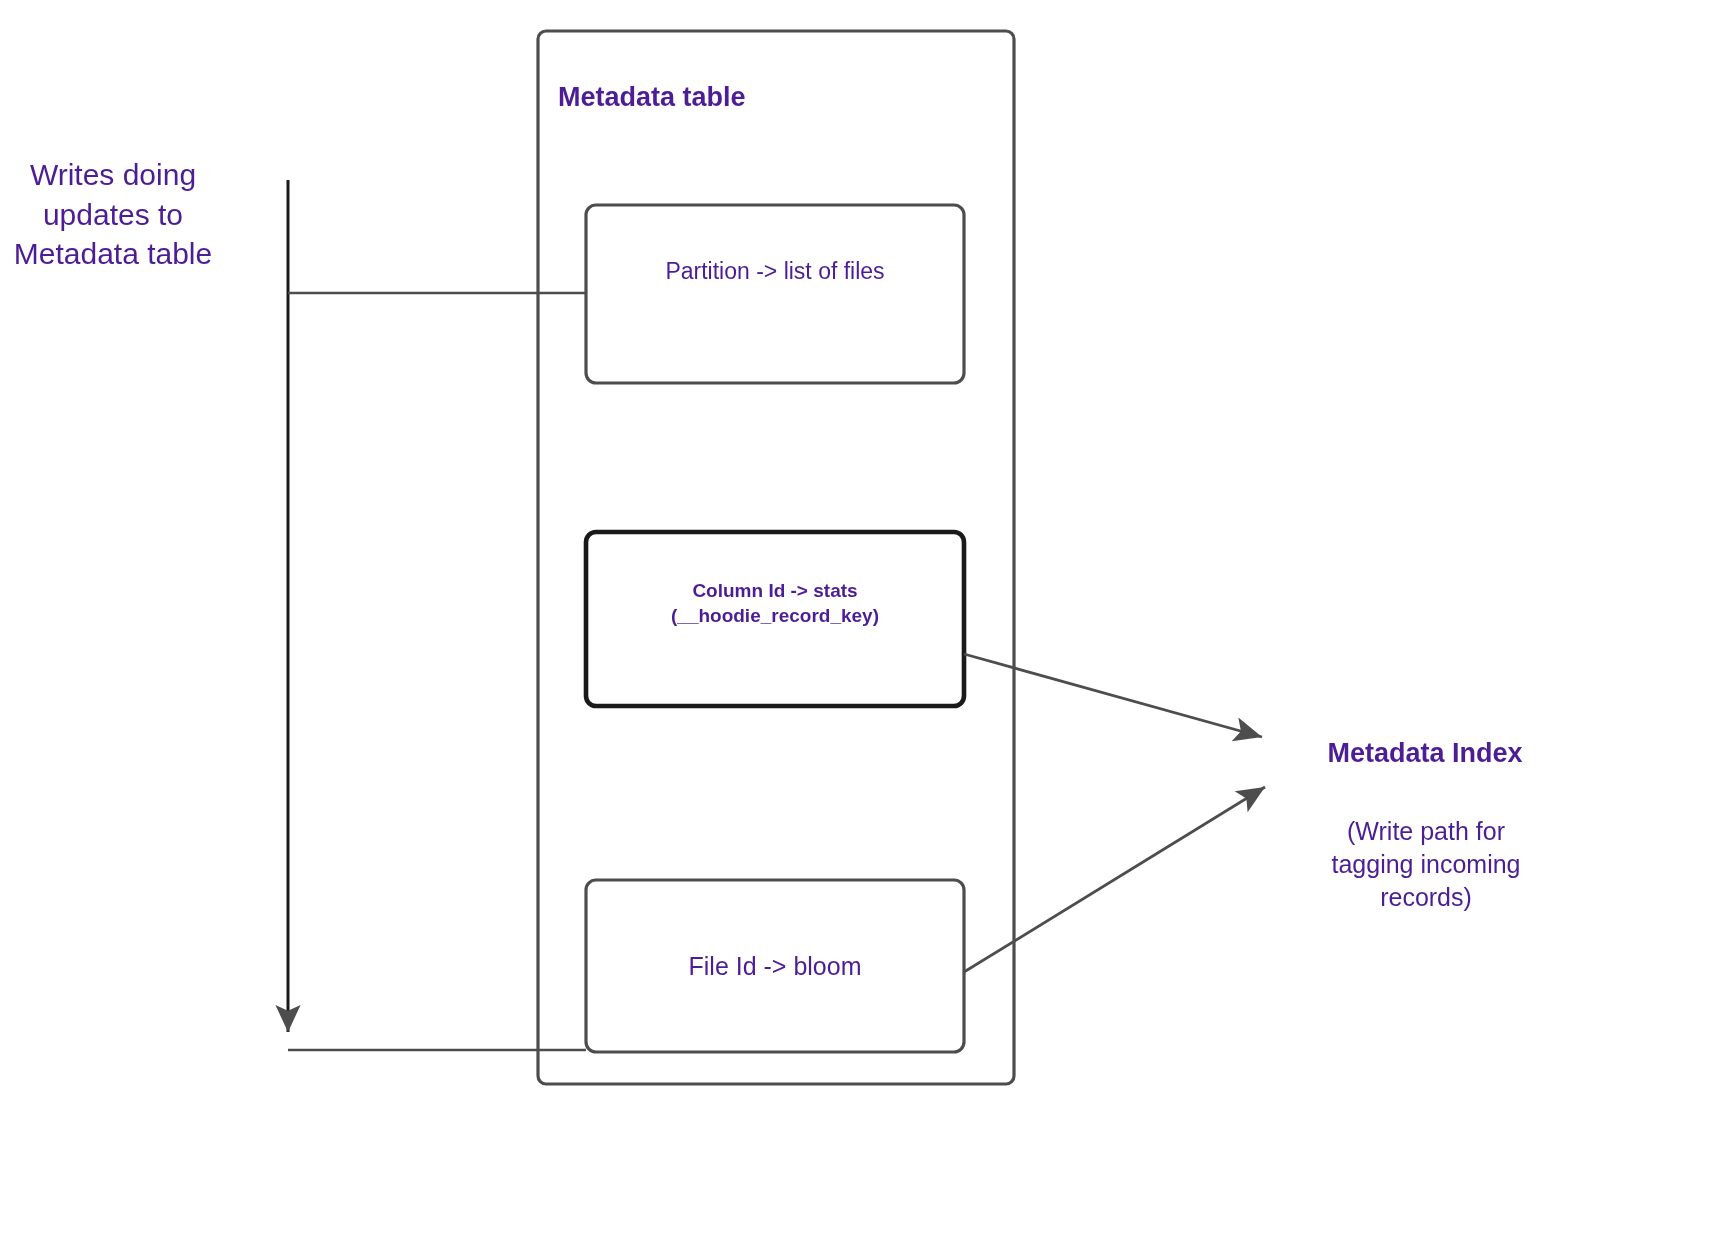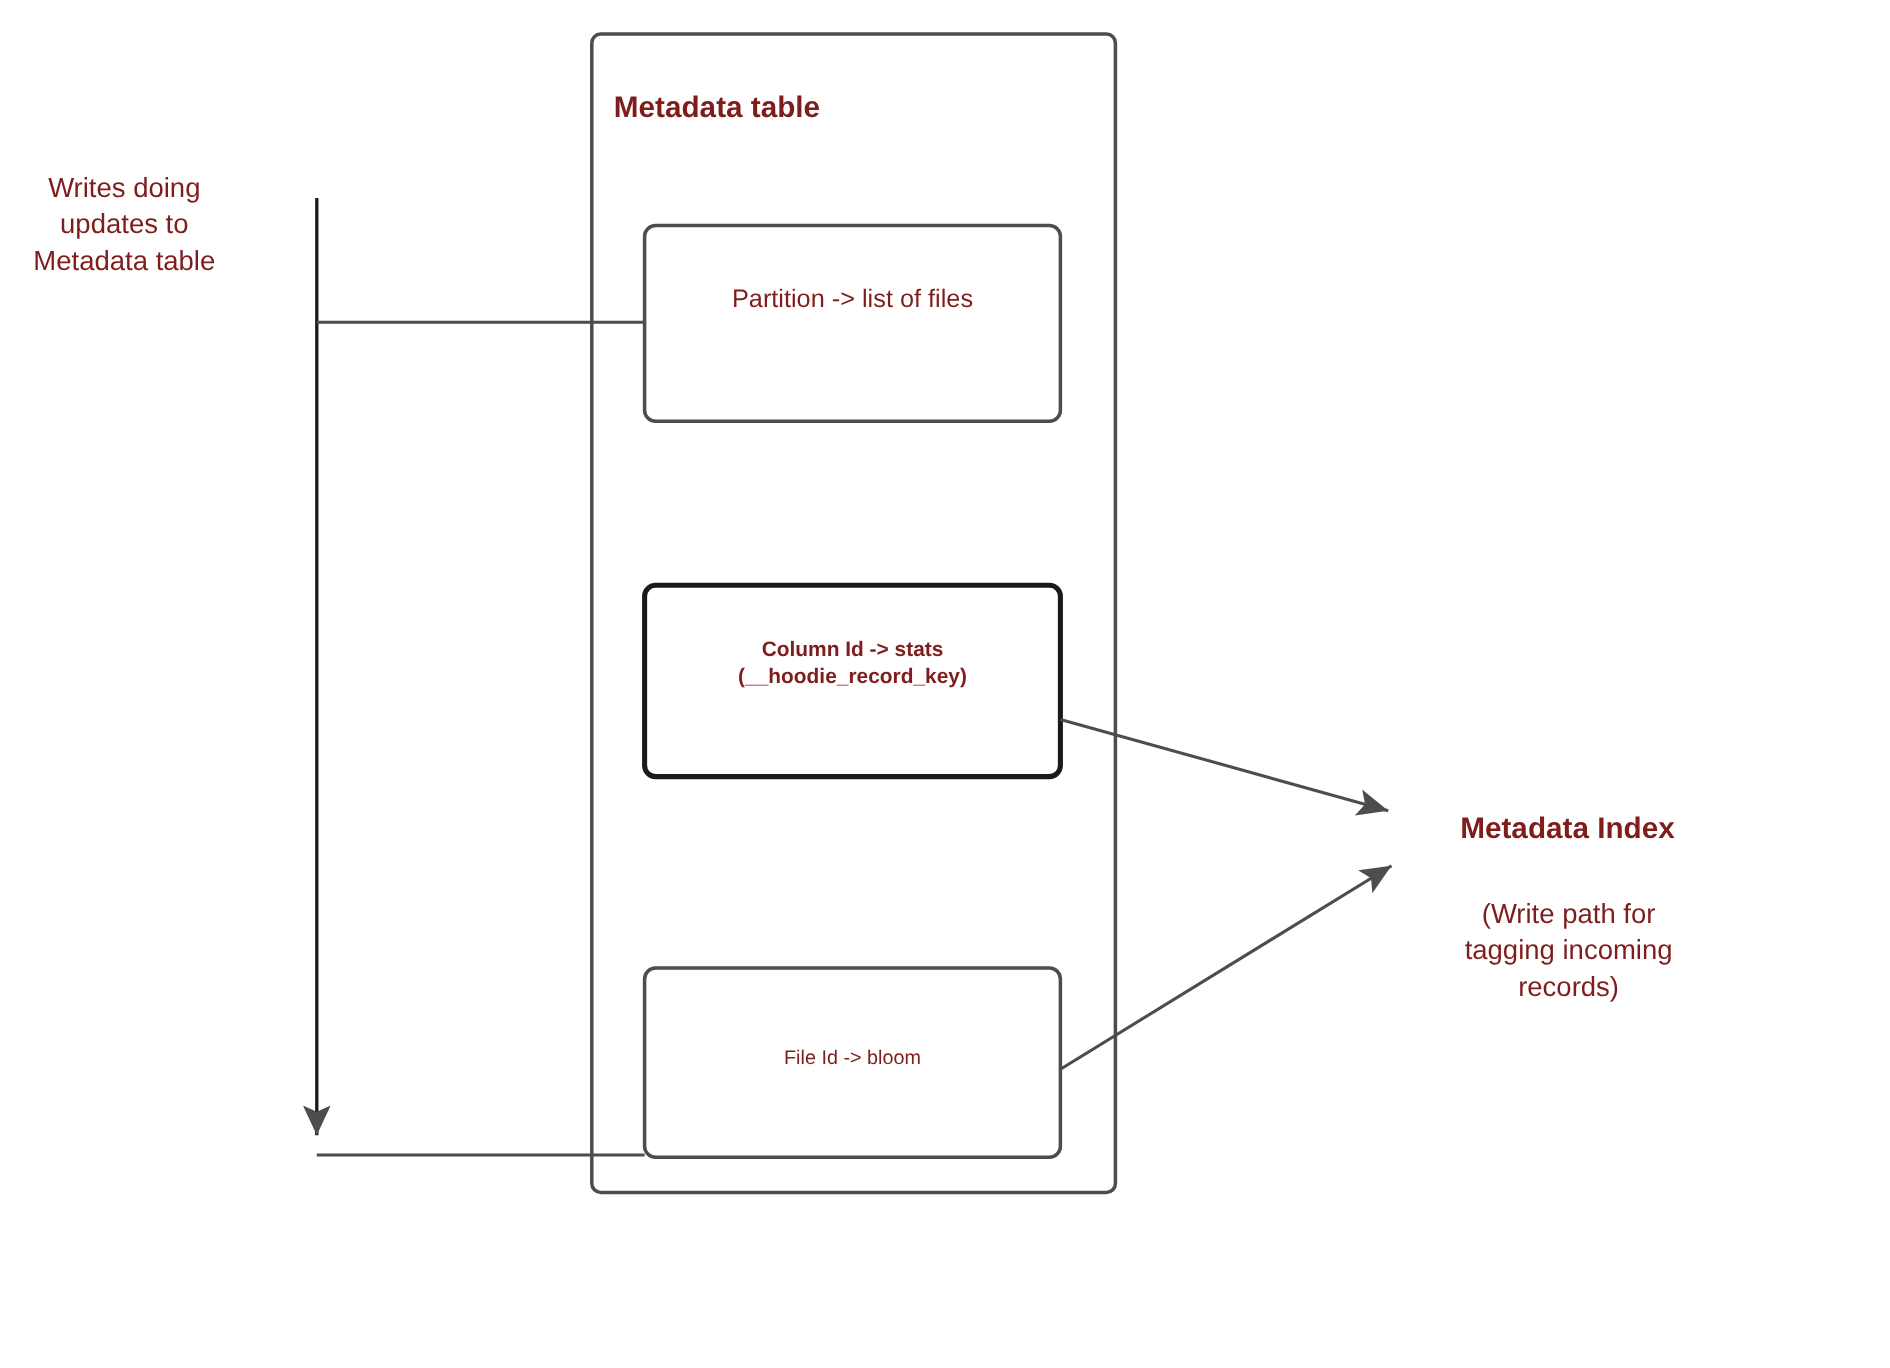--- a/index.html
+++ b/index.html
@@ -1,32 +1,32 @@
 <!DOCTYPE html>
 <html><head>
 <meta charset="utf-8">
 <style>
   html,body{margin:0;padding:0;background:#ffffff;}
   body{width:1718px;height:1244px;overflow:hidden;
        font-family:"Liberation Sans","DejaVu Sans",sans-serif;color:#000;}
   #stage{position:relative;width:1718px;height:1244px;background:#fff;}
   svg.layer{position:absolute;left:0;top:0;width:1718px;height:1244px;}
 
-  .lbl{position:absolute;text-align:center;line-height:1.32;color:#7f1d1d;
+  .lbl{position:absolute;text-align:center;line-height:1.32;color:#4c1d95;
        white-space:pre-line;}
 
-  .t-writes{left:8px;top:155px;width:210px;font-size:25px;}
+  .t-writes{left:8px;top:155px;width:210px;font-size:30px;}
   .t-mdtable{left:558px;top:80px;width:320px;font-size:27px;font-weight:bold;text-align:left;}
   .t-files{left:600px;top:147px;width:350px;font-size:27px;font-weight:bold;}
   .t-colstats{left:600px;top:435px;width:350px;font-size:27px;font-weight:bold;}
   .t-bloom{left:600px;top:785px;width:350px;font-size:27px;font-weight:bold;}
 
   .t-b1{left:600px;top:256px;width:350px;font-size:23px;}
   .t-b2{left:600px;top:578px;width:350px;font-size:19px;font-weight:bold;}
-  .t-b3{left:600px;top:950px;width:350px;font-size:18px;text-align:center;}
+  .t-b3{left:600px;top:950px;width:350px;font-size:25px;text-align:center;}
 
   .t-mdindex{left:1280px;top:736px;width:290px;font-size:27px;font-weight:bold;}
   .t-mdnote{left:1298px;top:815px;width:256px;font-size:25px;}
 </style>
 </head>
 <body>
 
 <div id="stage">
 
   <svg class="layer" viewBox="0 0 1718 1244">

